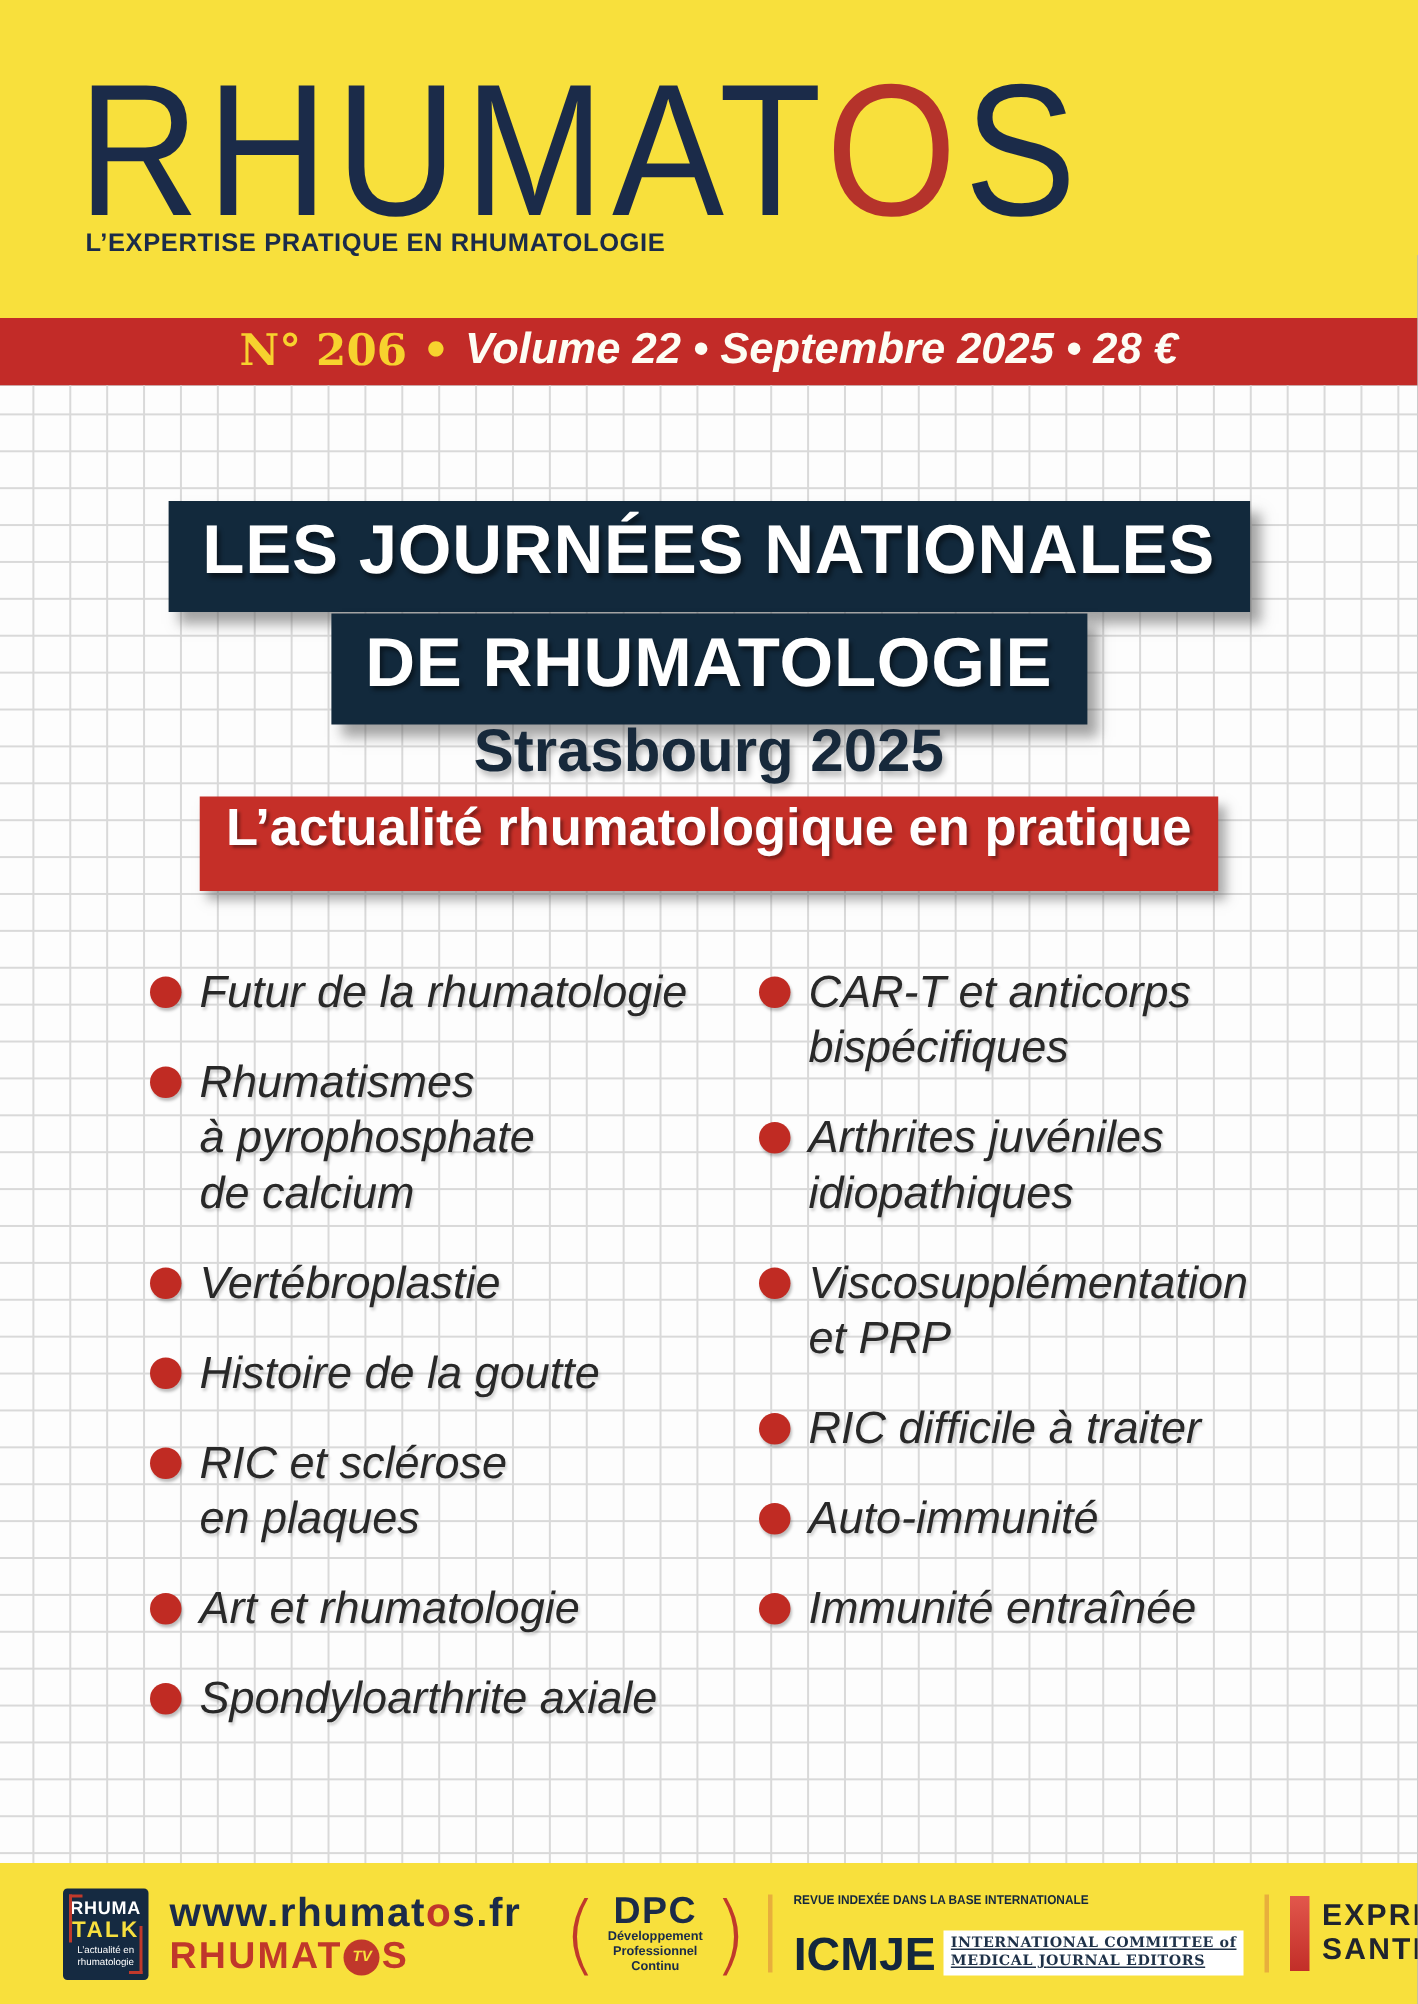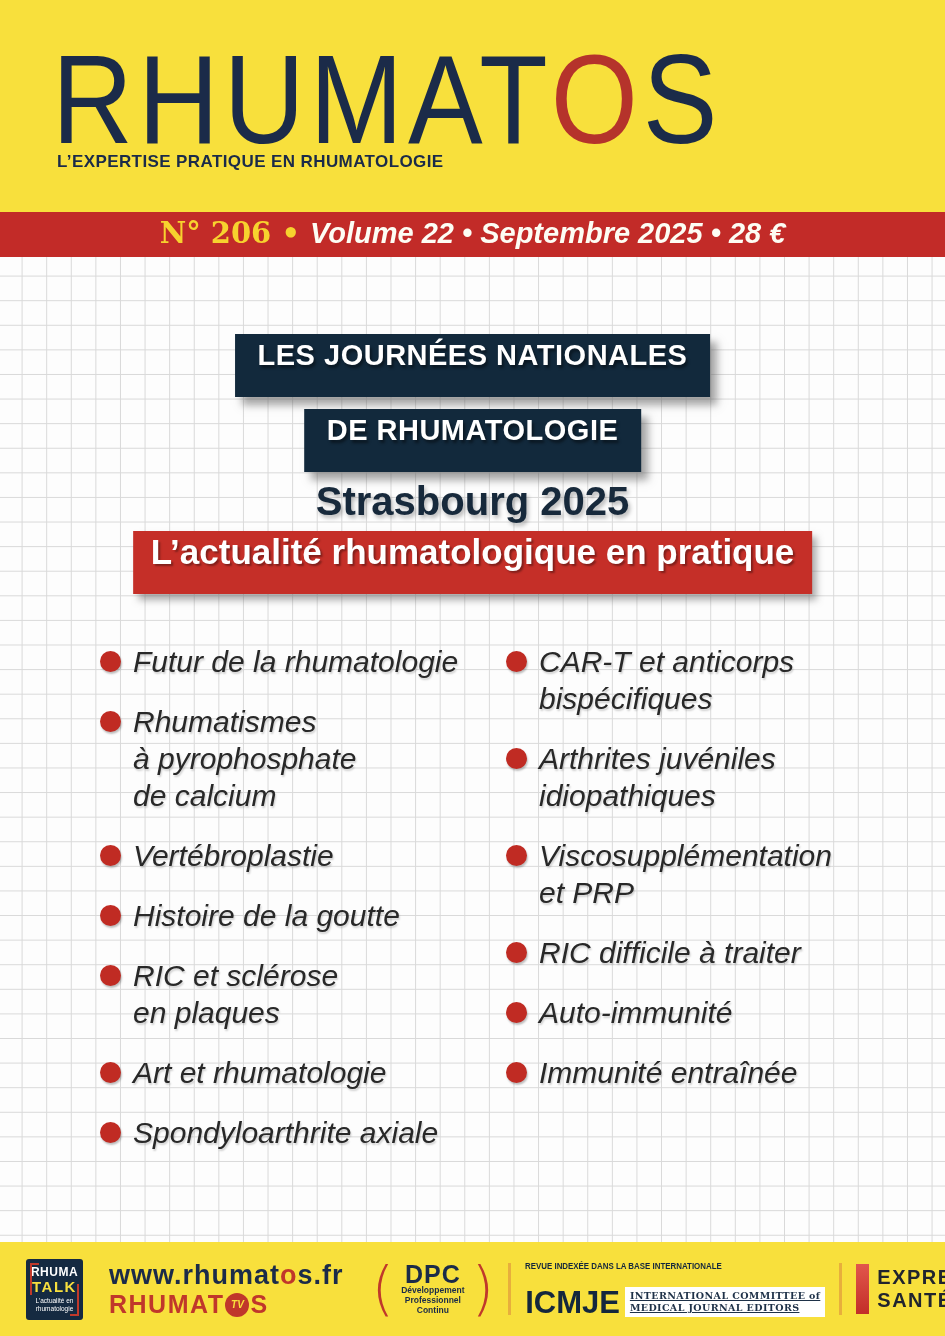--- a/index.html
+++ b/index.html
@@ -22,22 +22,22 @@
             color:#F7D22E; padding-bottom:3px; }
   .banner-details { font-size:29px; font-style:italic; font-weight:600; color:#FDFDF4;
             padding-bottom:3px; }
 
   
   .content { position:relative; width:100%; height:985px; background-color:#FDFDFD;
       background-image: linear-gradient(#D9D9D9 1px, transparent 1px),
                         linear-gradient(90deg, #D9D9D9 1px, transparent 1px);
       background-size:24.6px 24.6px; background-position:-3px -6px; }
   .title-box { position:absolute; left:50%; transform:translateX(-50%); background:#12293C;
-      color:#fff; font-weight:bold; font-size:29px; letter-spacing:0.5px; white-space:nowrap;
-      padding:5px 23px 25px; box-shadow:7px 8px 8px rgba(90,90,90,0.55);
+      color:#fff; font-weight:bold; font-size:46px; letter-spacing:0.5px; white-space:nowrap;
+      padding:5px 23px 15px; box-shadow:7px 8px 8px rgba(90,90,90,0.55);
       text-shadow:2px 3px 3px rgba(0,0,0,0.45); }
   .title-box.box1 { top:77px; }
   .title-box.box2 { top:152px; }
   .subtitle { position:absolute; top:222px; width:100%; text-align:center; font-size:40px;
       font-weight:bold; color:#17293B; text-shadow:2px 3px 4px rgba(0,0,0,0.28); }
   .red-strip { position:absolute; top:274px; left:50%; transform:translateX(-50%);
       background:#C52F28; color:#fff; font-weight:bold; font-size:35px; white-space:nowrap;
       padding:1px 18px 22px; box-shadow:5px 6px 7px rgba(90,90,90,0.5);
       text-shadow:2px 2px 2px rgba(0,0,0,0.35); }
 
@@ -47,32 +47,32 @@
   .topics-col.right { left:506px; width:412px; }
   .topic { display:flex; margin-bottom:23px; }
   .topic:last-child { margin-bottom:0; }
   .topic .bullet { flex:none; width:21px; height:21px; border-radius:50%; background:#C02B23;
       margin:8px 12px 0 0; box-shadow:1px 2px 2px rgba(0,0,0,0.25); }
   .topic .t-text { font-size:30px; font-style:italic; font-weight:500; color:#282828;
       line-height:37px; white-space:pre-line; text-shadow:1px 2px 2px rgba(0,0,0,0.18); }
 
   
   .footer { width:100%; height:94px; background:#F8E03C; display:flex; align-items:center;
-      padding:0 26px; gap:14px; }
+      padding:0 42px; gap:14px; }
   .rt-logo { position:relative; flex:none; width:57px; height:61px; background:#152A41;
       border-radius:3px; display:flex; flex-direction:column; align-items:center;
       justify-content:center; }
   .rt-line1 { color:#fff; font-weight:bold; font-size:12px; letter-spacing:0.5px; line-height:13px; }
   .rt-line2 { color:#F7DF3E; font-weight:bold; font-size:15px; letter-spacing:1.5px; line-height:15px; }
   .rt-sub { color:#fff; font-size:6.5px; line-height:7.5px; text-align:center; margin-top:3px; }
   .rt-br-tl { position:absolute; left:4px; top:4px; width:9px; height:32px;
       border-left:2px solid #C0392B; border-top:2px solid #C0392B; }
   .rt-br-br { position:absolute; right:4px; bottom:4px; width:9px; height:32px;
       border-right:2px solid #C0392B; border-bottom:2px solid #C0392B; }
-  .site-col { display:flex; flex-direction:column; margin-left:12px; }
+  .site-col { display:flex; flex-direction:column; margin-left:0; }
   .site-url { font-size:27px; font-weight:bold; color:#1B2B49; letter-spacing:1px; line-height:30px; }
   .site-url .red-o { color:#C0372B; }
   .rtv { display:flex; align-items:center; font-size:25px; font-weight:bold; color:#C0372B;
       letter-spacing:1.5px; line-height:28px; }
   .rtv-circle { width:24px; height:24px; border-radius:50%; background:#C0372B; color:#F8E03C;
       font-size:10px; font-weight:bold; display:flex; align-items:center; justify-content:center;
       margin:2px 1px 0; letter-spacing:0;font-style:italic; }
   .f-spacer { flex:1; }
   .dpc { display:flex; align-items:center; }
   .paren { color:#C0392B; font-size:58px; font-weight:300; line-height:50px;

